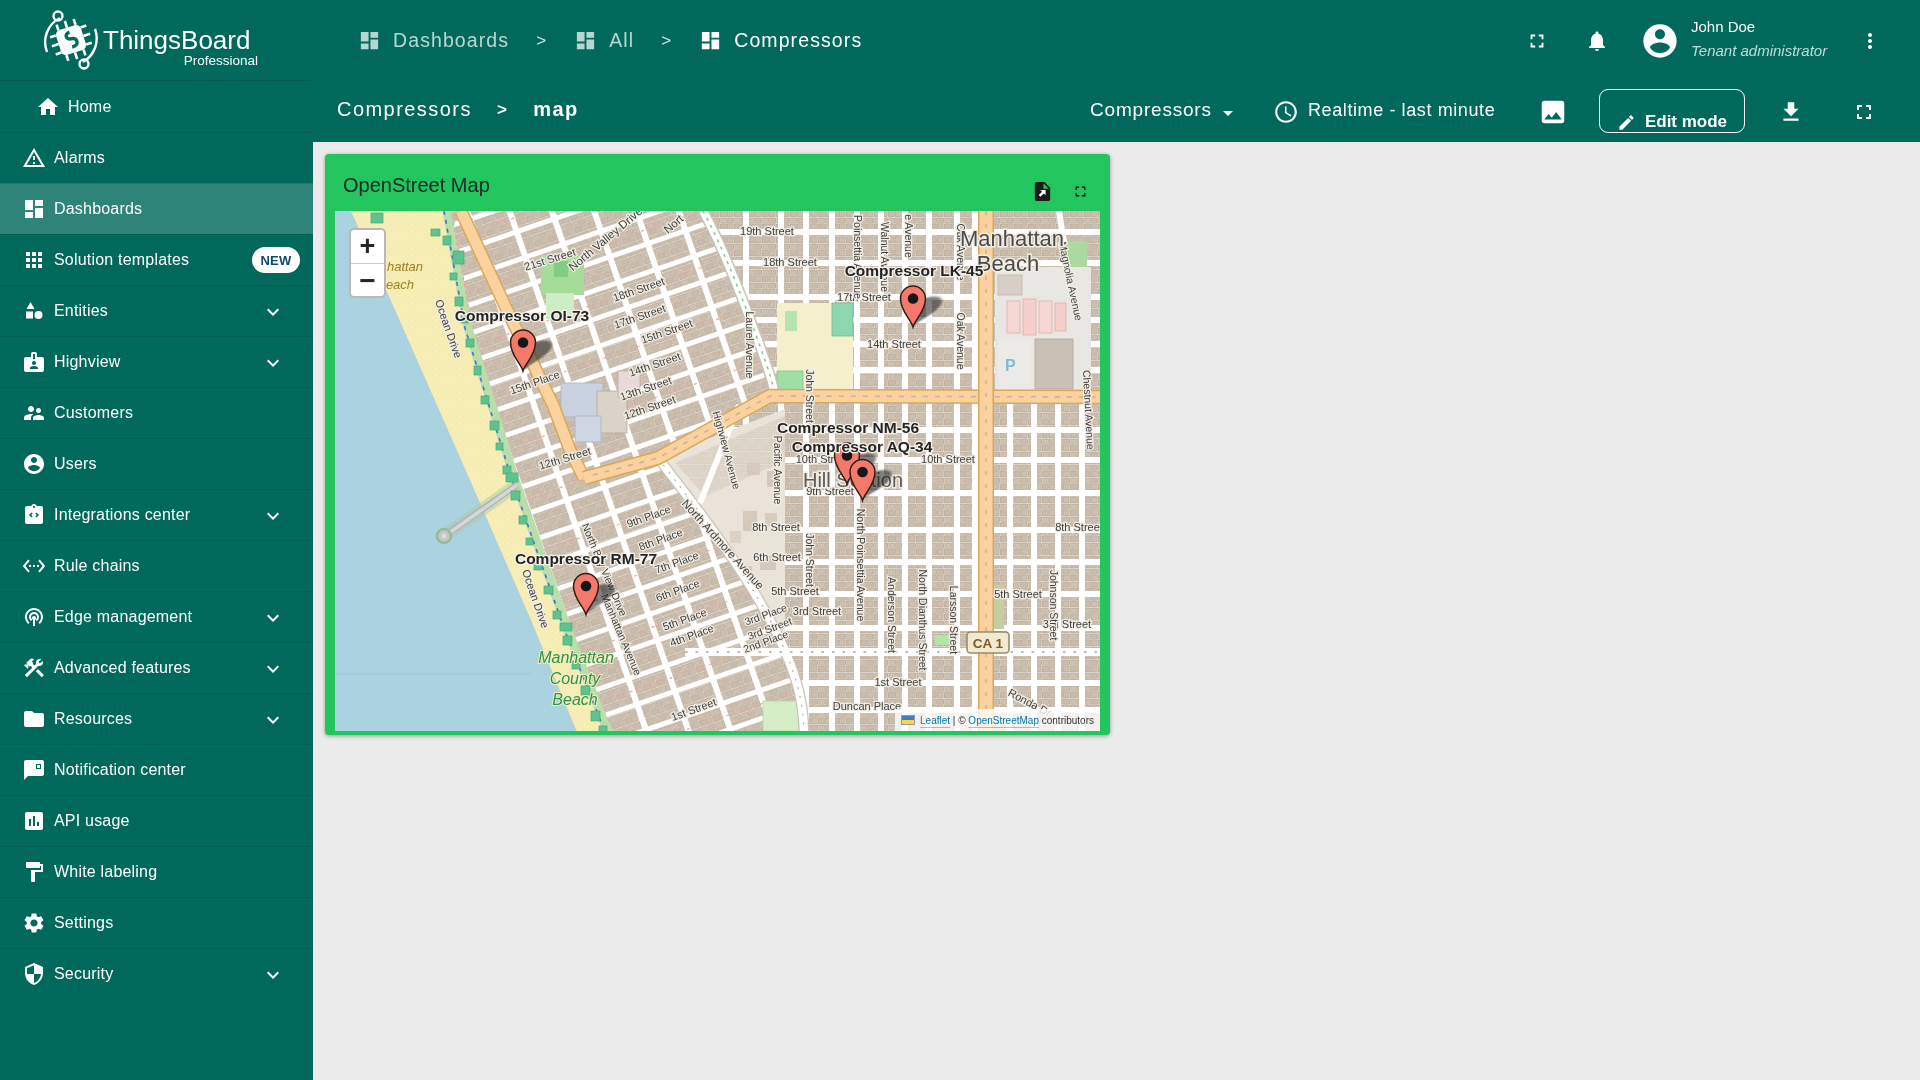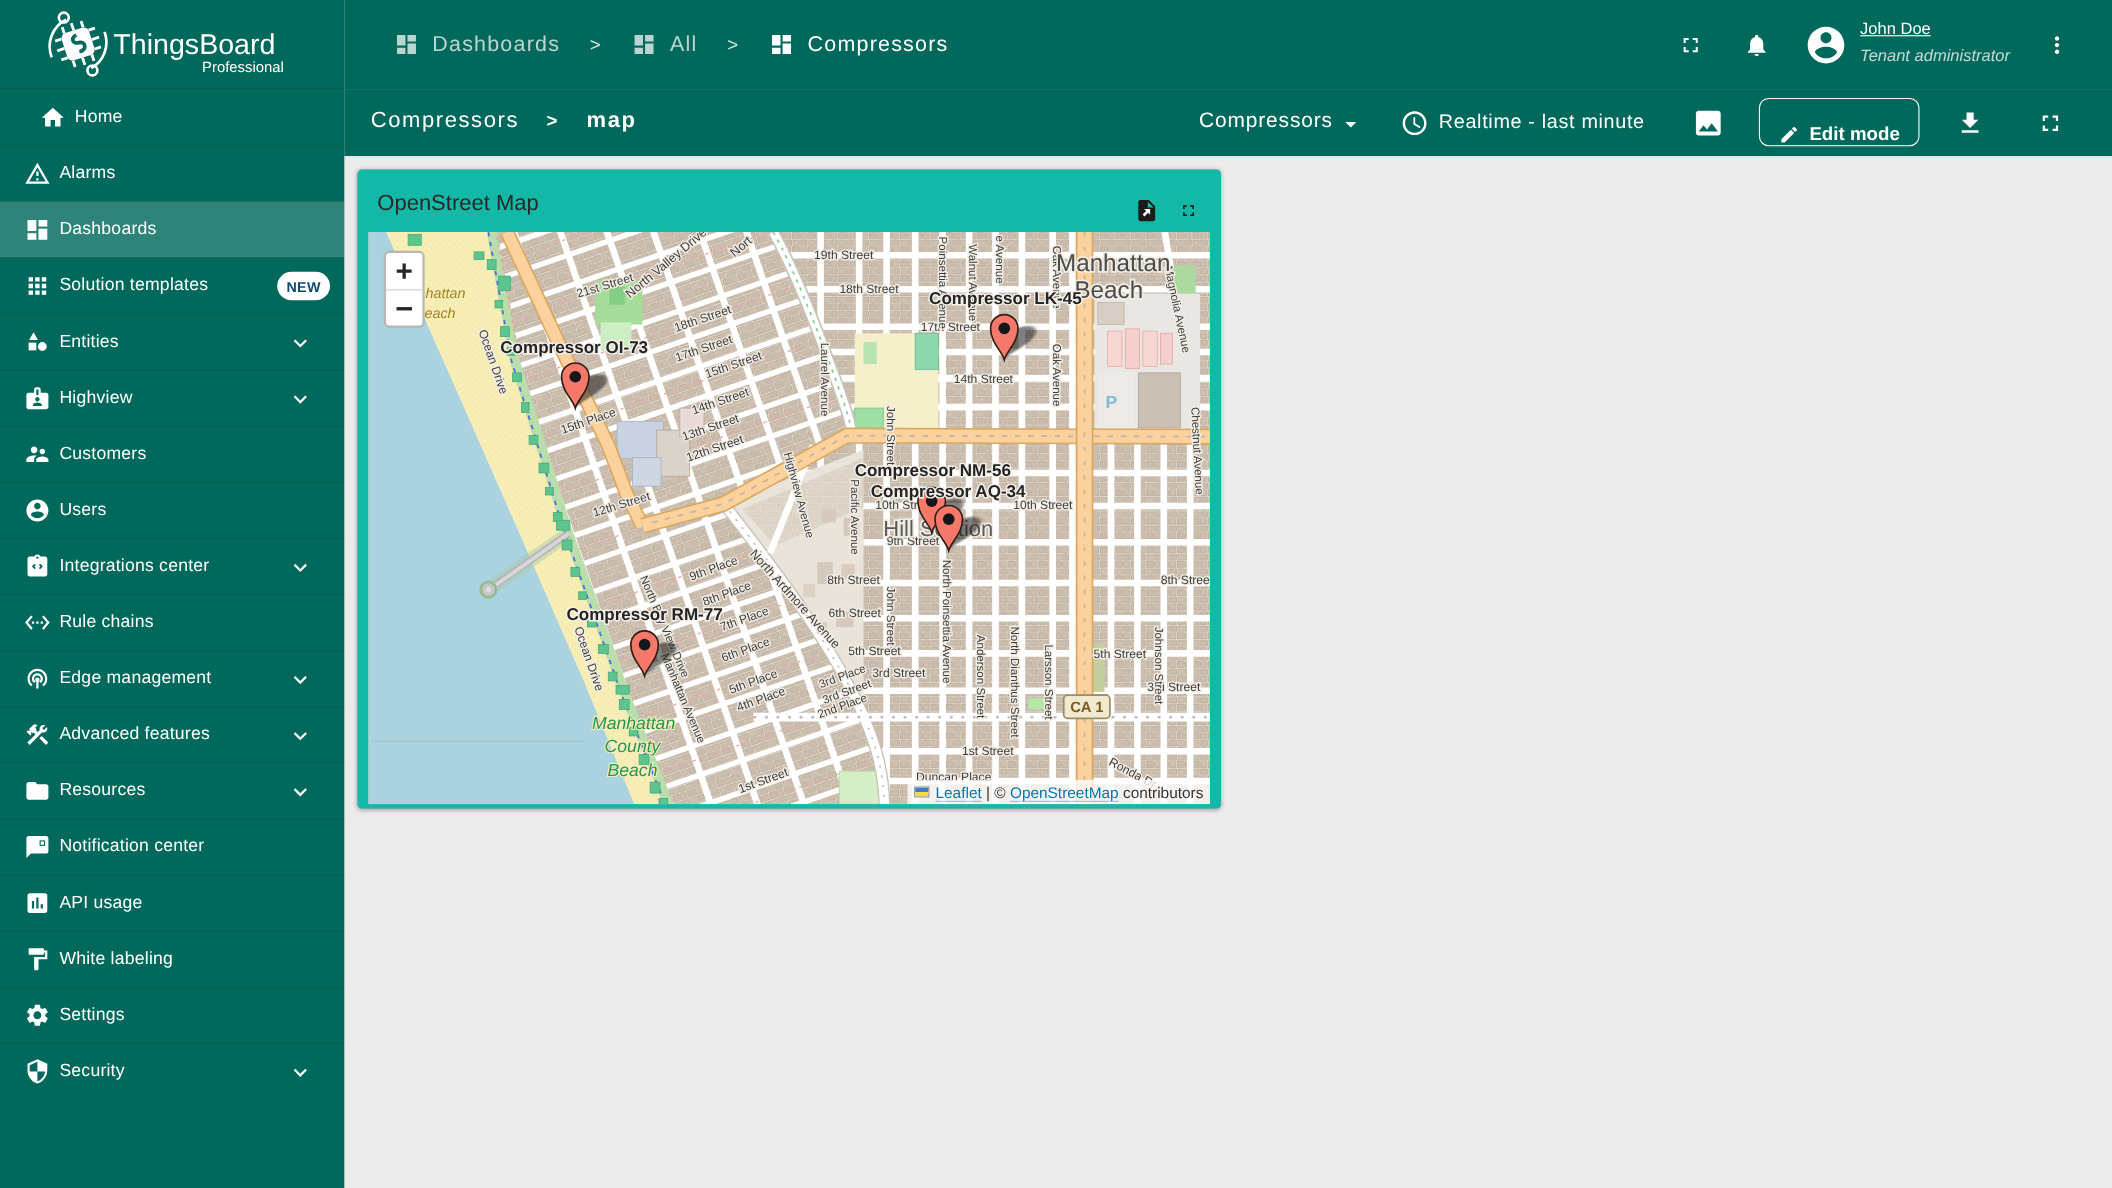--- a/index.html
+++ b/index.html
@@ -13,28 +13,28 @@
 .menu-item svg { width:24px; height:24px; margin-right:8px; flex:none; }
 .menu-item.sel { background:rgba(255,255,255,0.18); }
 .chev { position:absolute; right:20px; top:14px; }
 .newbadge { position:absolute; right:13px; top:12px; width:48px; height:26px; background:#fff; border-radius:14px; color:#0c4a6e; font-size:13px; font-weight:700; display:flex; align-items:center; justify-content:center; letter-spacing:0.3px; }
 
 #h1 { position:absolute; left:313px; top:0; right:0; height:81px; background:#00695c; color:#fff; }
 #h2 { position:absolute; left:313px; top:81px; right:0; height:61px; background:#00695c; color:#fff; }
 .crumb { position:absolute; display:flex; align-items:center; font-size:19px; color:#fff; }
 
 #content { position:absolute; left:313px; top:142px; right:0; bottom:0; background:#ebebeb; }
-#card { position:absolute; left:12px; top:12px; width:785px; height:581px; background:#14b8a6; border-radius:4px; box-shadow:0 1px 4px rgba(0,0,0,0.35); }
+#card { position:absolute; left:12px; top:12px; width:785px; height:581px; background:#22c55e; border-radius:4px; box-shadow:0 1px 4px rgba(0,0,0,0.35); }
 #card-head { position:relative; height:57px; }
 #card-title { position:absolute; left:18px; top:20px; font-size:20px; color:#282828; }
 #mapwrap { position:absolute; left:10px; top:57px; width:765px; height:520px; overflow:hidden; background:#e9e3da; }
 #zoomctl { position:absolute; left:14px; top:17px; width:37px; height:70px; background:#fff; border:2px solid rgba(0,0,0,0.28); border-radius:5px; z-index:20; }
 #zoomctl .zb { height:33px; display:flex; align-items:center; justify-content:center; font-size:27px; font-weight:700; color:#262626; }
 #zoomctl .sep { height:1px; background:#ccc; }
-#attrib { position:absolute; right:0; bottom:0; height:22px; background:rgba(255,255,255,0.78); z-index:20; font-size:14px; color:#333; display:flex; align-items:center; padding:0 6px 0 6px; }
+#attrib { position:absolute; right:0; bottom:0; height:22px; background:rgba(255,255,255,0.78); z-index:20; font-size:10px; color:#333; display:flex; align-items:center; padding:0 6px 0 6px; }
 #attrib a { color:#0078a8; text-decoration:underline; text-decoration-color:rgba(0,120,168,0.4); text-underline-offset:3px; }
 .flag { display:inline-block; width:14px; height:10px; margin-right:5px; background:linear-gradient(#3d7cc9 50%,#f7d848 50%); border:0.5px solid #999; }
 </style>
 </head>
 <body>
 
 <div id="side">
   <div id="logo">
     <svg width="313" height="81" viewBox="0 0 313 81">
       <g stroke="#fff" fill="none" stroke-width="3">
@@ -224,21 +224,21 @@
   </div>
   <svg width="22" height="22" viewBox="0 0 24 24" fill="#fff" style="position:absolute;left:1213px;top:30px;">
       <path d="M7 14H5v5h5v-2H7v-3zm-2-4h2V7h3V5H5v5zm12 7h-3v2h5v-5h-2v3zM14 5v2h3v3h2V5h-5z"></path>
     </svg>
   <svg width="24" height="24" viewBox="0 0 24 24" fill="#fff" style="position:absolute;left:1272px;top:29px;">
       <path d="M12 22c1.1 0 2-.9 2-2h-4c0 1.1.9 2 2 2zm6-6v-5c0-3.07-1.63-5.64-4.5-6.32V4c0-.83-.67-1.5-1.5-1.5s-1.5.67-1.5 1.5v.68C7.64 5.36 6 7.92 6 11v5l-2 2v1h16v-1l-2-2z"></path>
     </svg>
   <svg width="40" height="40" viewBox="0 0 24 24" fill="#fff" style="position:absolute;left:1327px;top:21px;">
       <path d="M12 2C6.48 2 2 6.48 2 12s4.48 10 10 10 10-4.48 10-10S17.52 2 12 2zm0 3c1.66 0 3 1.34 3 3s-1.34 3-3 3-3-1.34-3-3 1.34-3 3-3zm0 14.2c-2.5 0-4.71-1.28-6-3.22.03-1.99 4-3.08 6-3.08 1.99 0 5.97 1.09 6 3.08-1.29 1.94-3.5 3.22-6 3.22z"></path>
     </svg>
-  <div style="position:absolute;left:1378px;top:18px;font-size:15px;color:#fff;text-decoration:underline;">John Doe</div>
+  <div style="position:absolute;left:1378px;top:18px;font-size:15px;color:#fff;">John Doe</div>
   <div style="position:absolute;left:1378px;top:42px;font-size:15px;color:rgba(255,255,255,0.75);font-style:italic;">Tenant administrator</div>
   <svg width="24" height="24" viewBox="0 0 24 24" fill="#fff" style="position:absolute;left:1545px;top:29px;">
       <path d="M12 8c1.1 0 2-.9 2-2s-.9-2-2-2-2 .9-2 2 .9 2 2 2zm0 2c-1.1 0-2 .9-2 2s.9 2 2 2 2-.9 2-2-.9-2-2-2zm0 6c-1.1 0-2 .9-2 2s.9 2 2 2 2-.9 2-2-.9-2-2-2z"></path>
     </svg>
 </div>
 
 <div id="h2">
   <div class="crumb" style="left:24px; top:17px; font-size:20px; letter-spacing:1.45px;">
     <span>Compressors</span>
     <span style="margin:0 25px; font-size:17px; font-weight:700;">&gt;</span>

